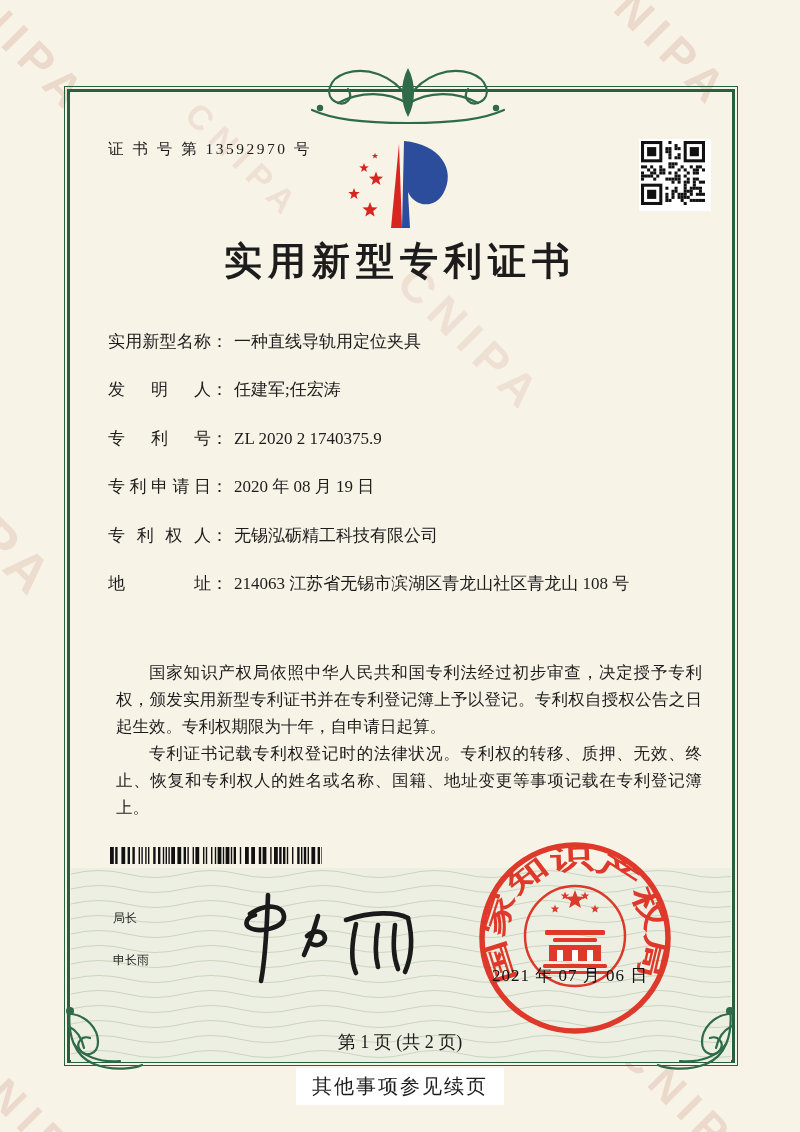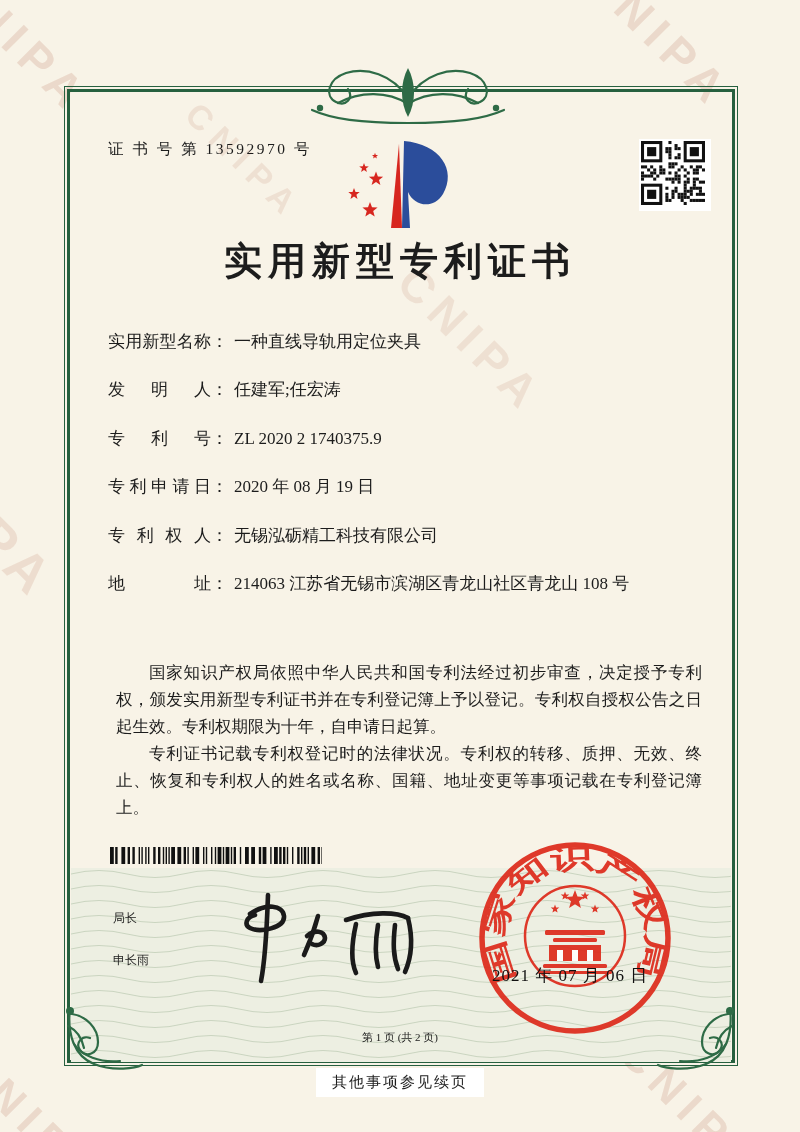--- a/index.html
+++ b/index.html
@@ -53,23 +53,23 @@
 
   
   .sig-labels{position:absolute;z-index:5;left:113px;top:897px;font-family:"Liberation Sans",sans-serif;
               font-size:12px;line-height:42px;}
   .sig-hand{position:absolute;z-index:5;left:220px;top:884px;}
 
   
   .seal{position:absolute;z-index:5;left:475px;top:838px;width:200px;height:200px;opacity:.92;}
   .seal-date{position:absolute;z-index:6;left:492px;top:964px;font-size:17px;letter-spacing:1px;color:#101010;}
 
-  .page-ind{position:absolute;z-index:4;left:64px;width:672px;top:1030px;text-align:center;font-size:11px;}
+  .page-ind{position:absolute;z-index:4;left:64px;width:672px;top:1030px;text-align:center;font-size:18px;}
   .cont-note{position:absolute;z-index:4;left:50%;transform:translateX(-50%);top:1068px;background:#ffffff;
-             padding:5px 16px;font-size:15px;letter-spacing:2px;}
+             padding:5px 16px;font-size:20px;letter-spacing:2px;}
 </style>
 </head>
 <body>
 
 <div class="page">
 
   <div class="wm" style="left:-30px;top:-45px;font-size:46px">CNIPA</div>
   <div class="wm" style="left:612px;top:-50px;font-size:46px">CNIPA</div>
   <div class="wm" style="left:205px;top:95px;font-size:34px;opacity:.22">CNIPA</div>
   <div class="wm" style="left:425px;top:255px;font-size:46px;opacity:.22">CNIPA</div>

